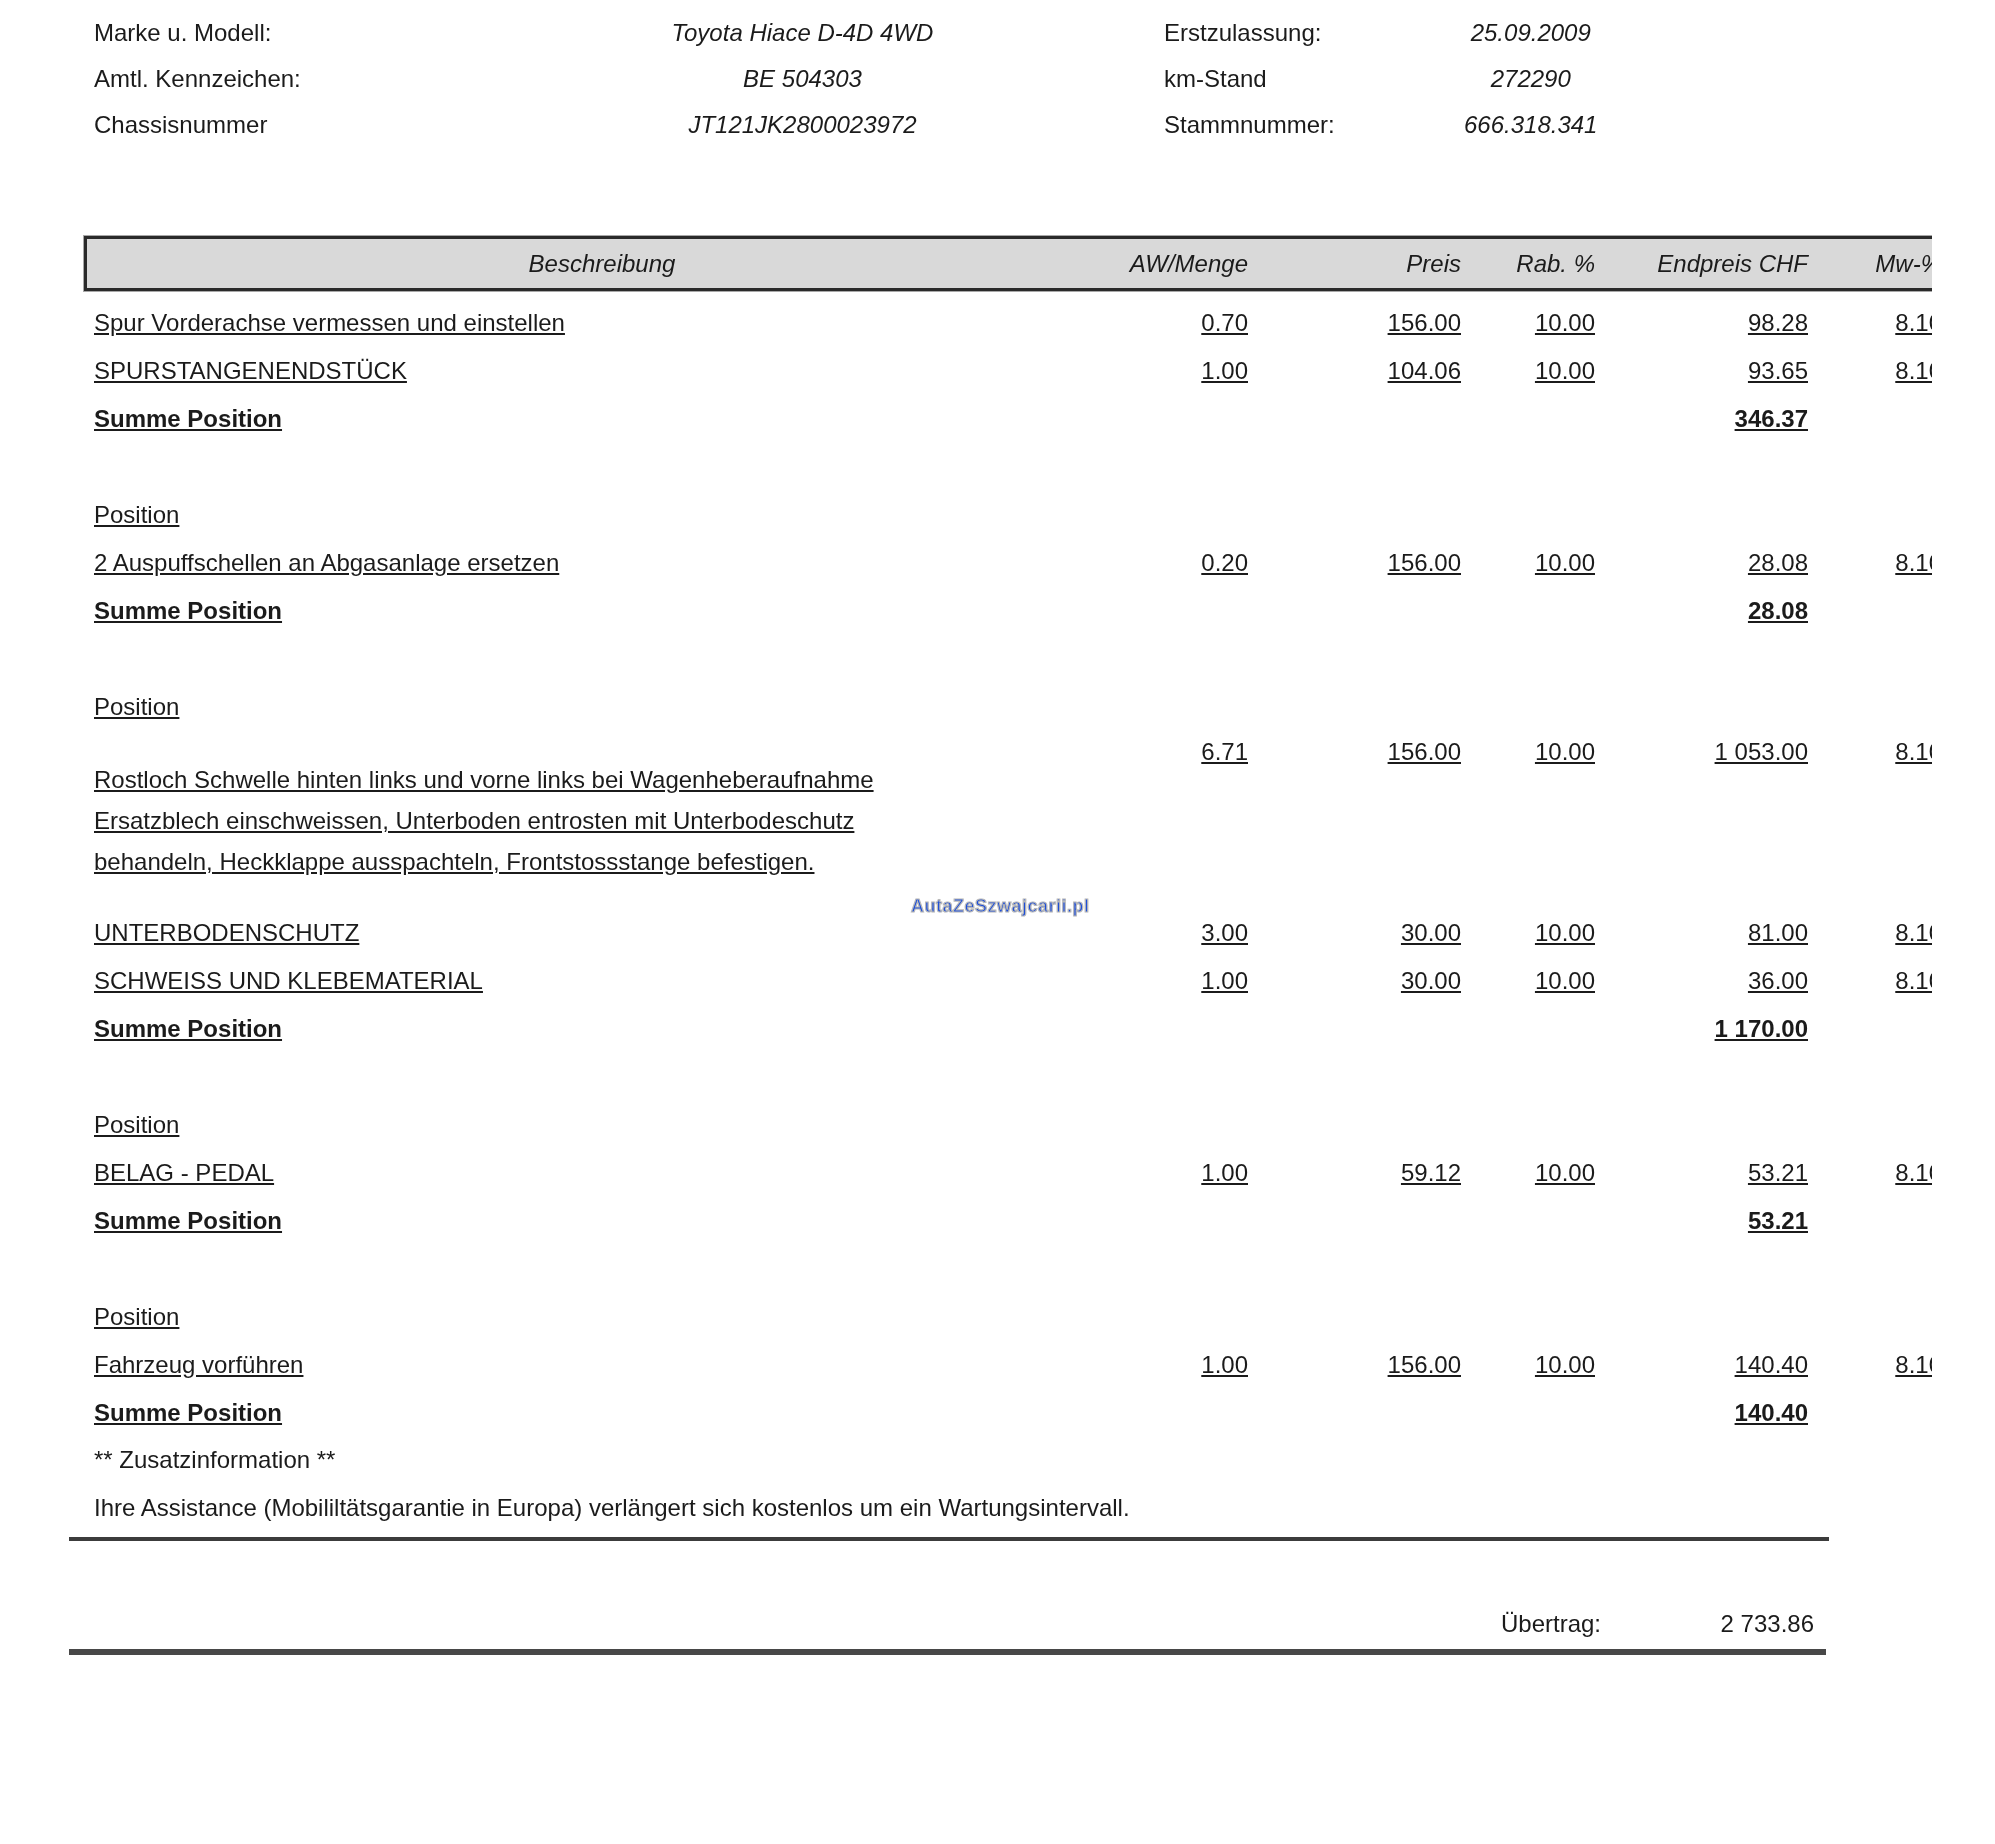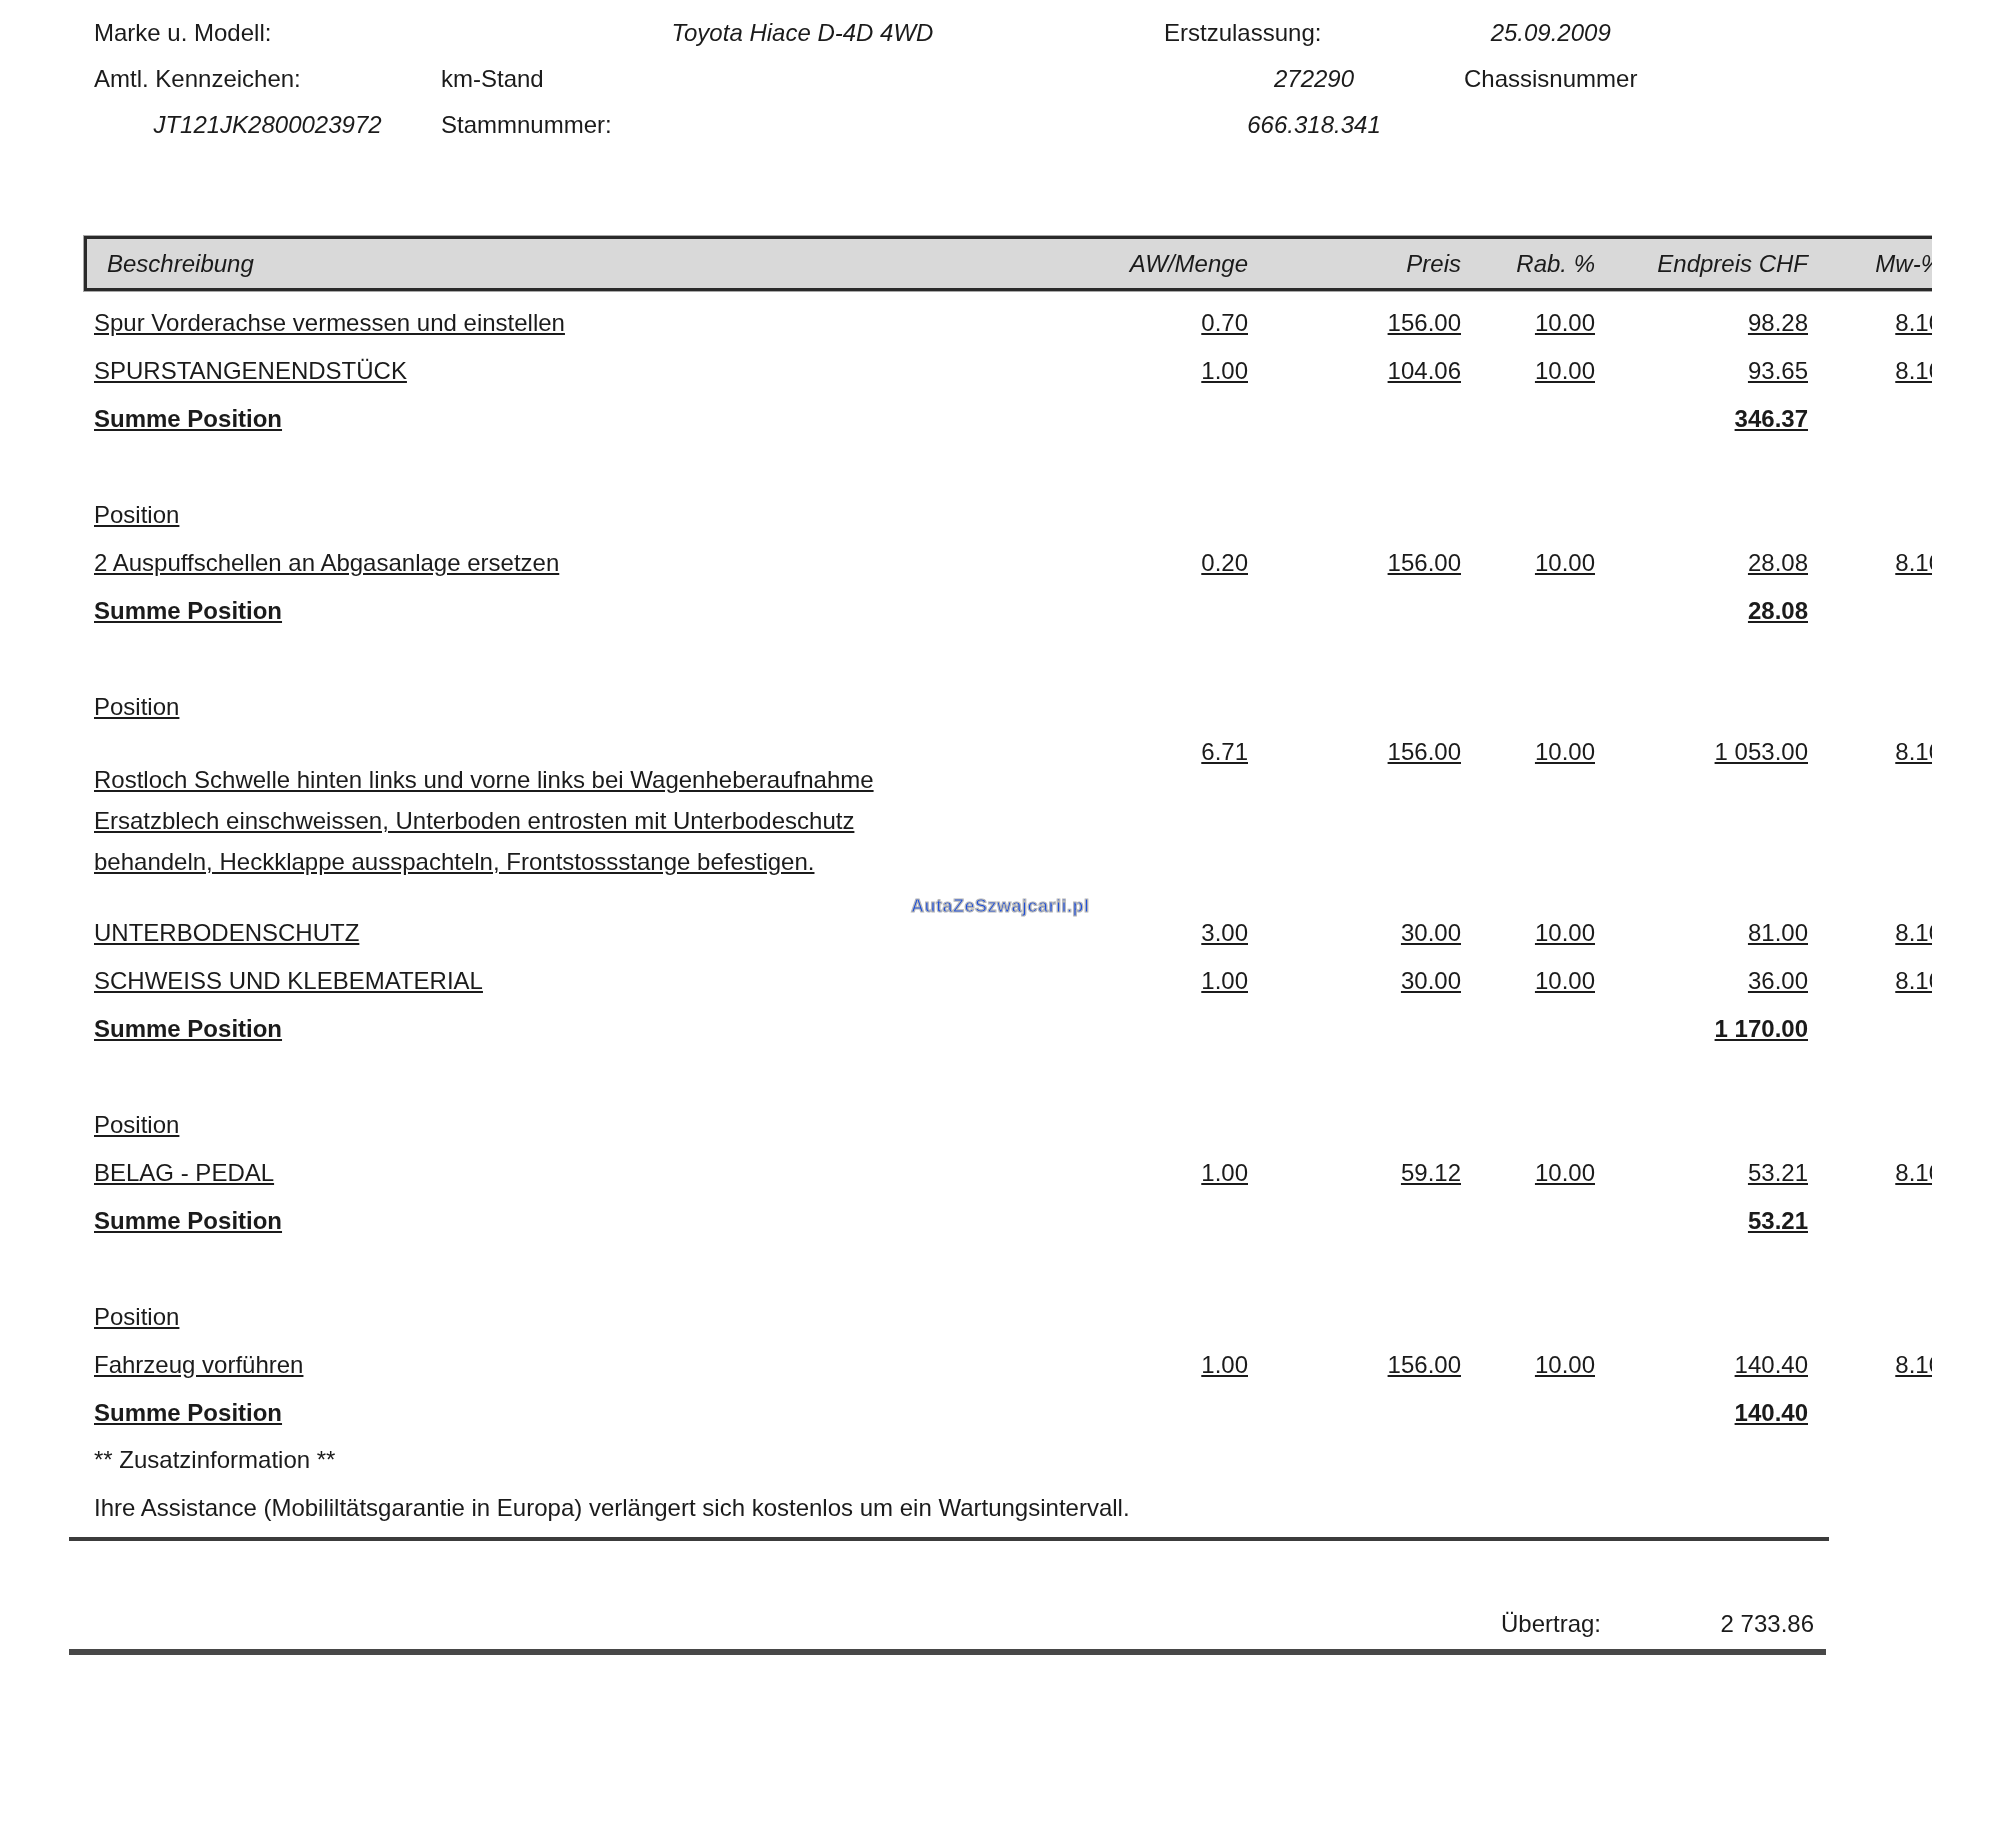--- a/index.html
+++ b/index.html
@@ -19,21 +19,21 @@
   }
 
   
   .table-header {
     position:absolute; top:236px; left:84px; width:1860px; height:55px;
     box-sizing:border-box; background:#d9d9d9;
     border:3px solid #2a2a2a; box-shadow:0 0 0 1px #a8a8a8;
     display:grid; grid-template-columns:1010px 151px 213px 134px 213px 134px;
     align-items:center; font-style:italic;
   }
-  .table-header .desc { padding-left:20px; }
+  .table-header .desc { padding-left:20px;text-align:center; }
 
   
   .table-body { position:absolute; top:299px; left:94px; width:1847px;text-decoration:underline; }
   .trow {
     display:grid; grid-template-columns:1003px 151px 213px 134px 213px 134px;
     line-height:48px; min-height:48px;
   }
   .trow.blank { height:48px; }
   .trow.summe { font-weight:bold; }
   .trow.multiline { line-height:41px; padding-bottom:27px; }
@@ -68,20 +68,21 @@
 
 <div class="page">
 
   <div class="vehicle-info">
     <div>Marke u. Modell:</div>
     <div class="italic">Toyota Hiace D-4D 4WD</div>
     <div>Erstzulassung:</div>
     <div class="italic">25.09.2009</div>
 
     <div>Amtl. Kennzeichen:</div>
+    <div class="italic">BE 504303</div>
     <div>km-Stand</div>
     <div class="italic">272290</div>
 
     <div>Chassisnummer</div>
     <div class="italic">JT121JK2800023972</div>
     <div>Stammnummer:</div>
     <div class="italic">666.318.341</div>
   </div>
 
   <div class="table-header">

